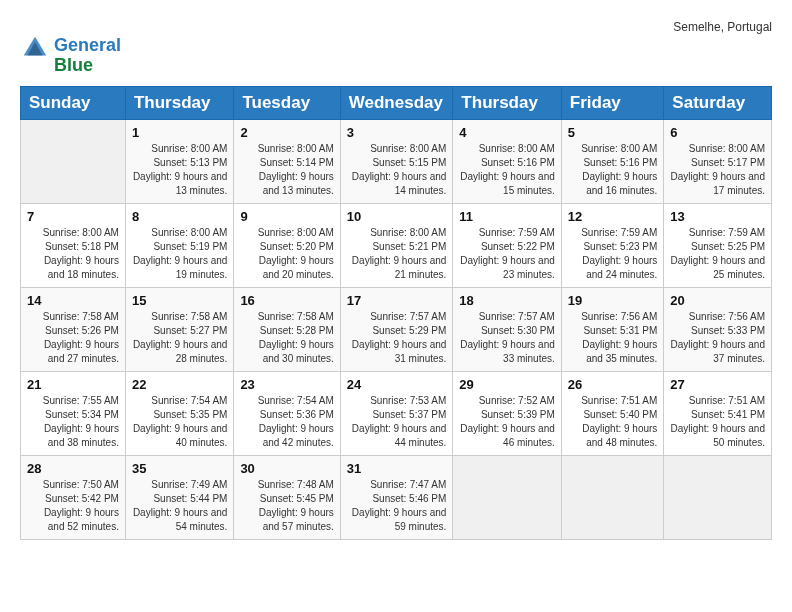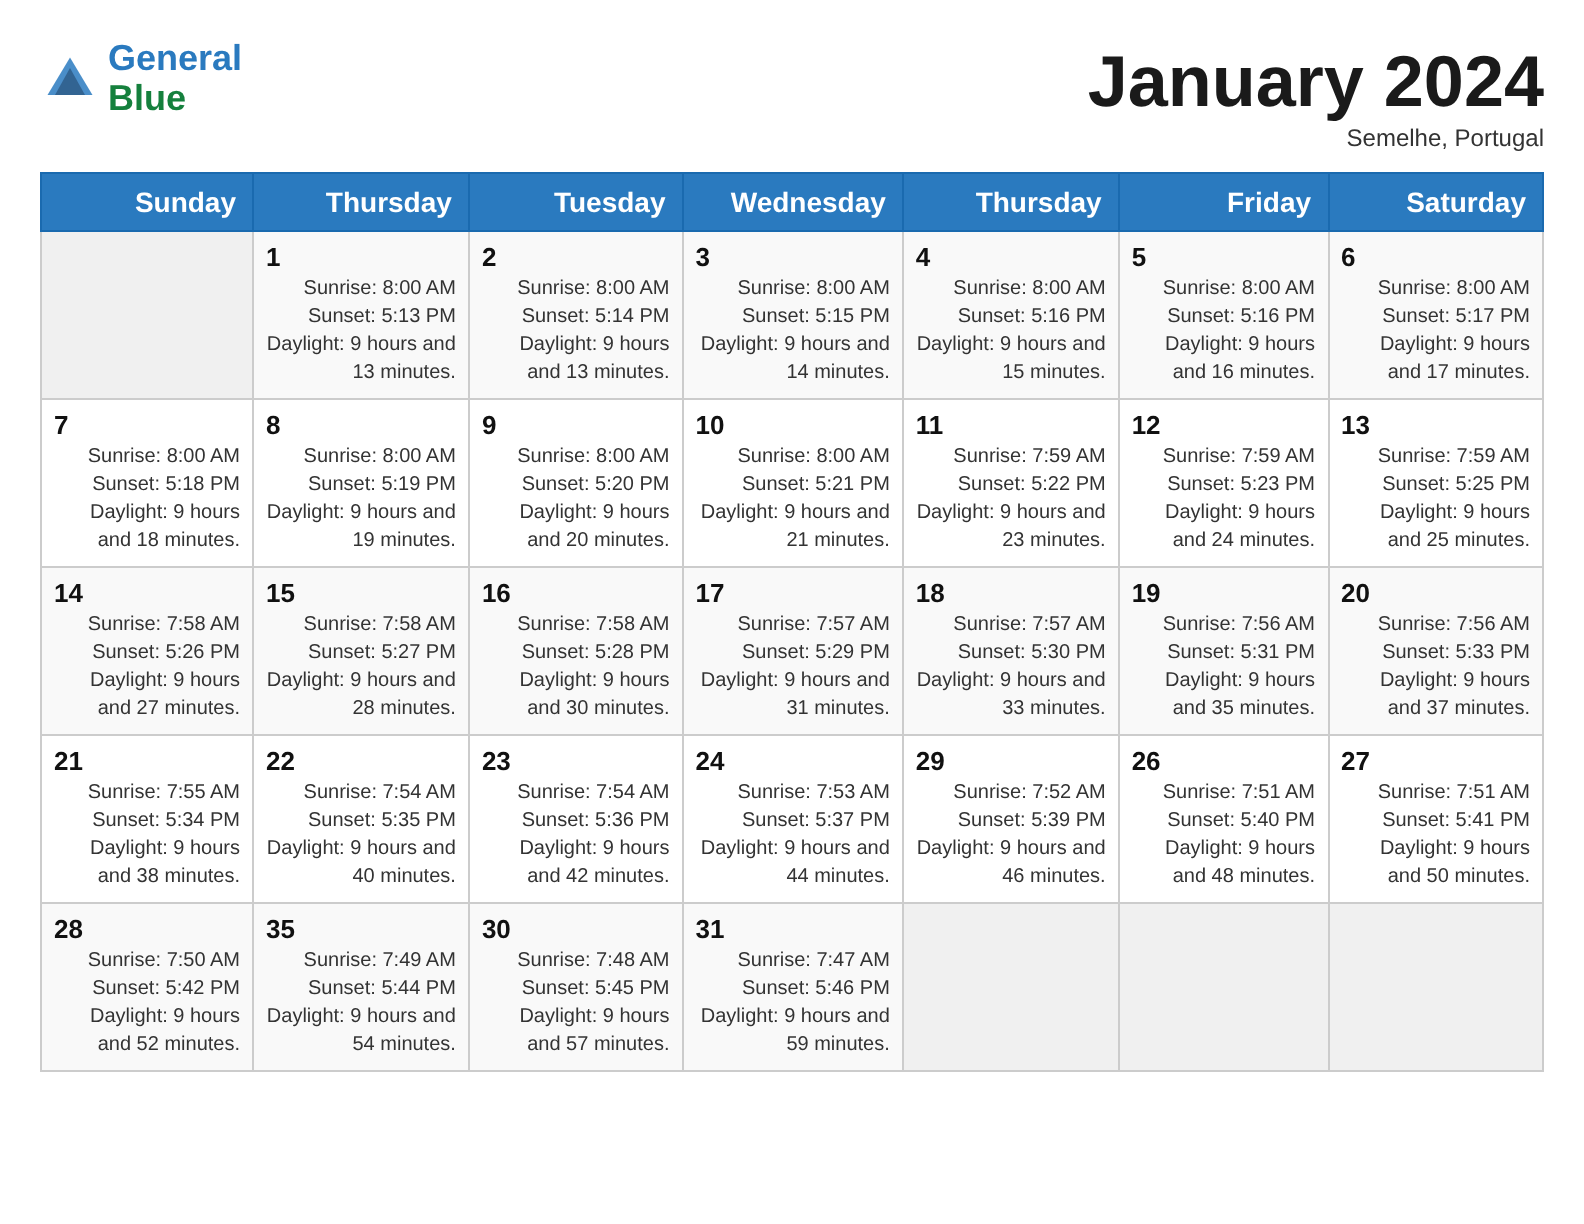--- a/index.html
+++ b/index.html
@@ -19,20 +19,21 @@
     .logo {
       display: flex;
       align-items: center;
       gap: 4px;
     }
     .logo-text {
       font-size: 18px;
       font-weight: bold;
       color: #1a3a5c;
       line-height: 1.1;
+      margin-top: 16px;
     }
     .logo-text span {
       color: #2a7abf;
     }
     .logo-icon {
       width: 30px;
       height: 30px;
     }
     .title-block {
       text-align: right;
@@ -47,23 +48,23 @@
       color: #333;
     }
     table {
       width: 100%;
       border-collapse: collapse;
       font-size: 11px;
     }
     thead tr th {
       background-color: #2a7abf;
       color: #fff;
-      font-size: 14px;
-      font-weight: bold;
-      text-align: right;
+      font-size: 17px;
+      font-weight: bold;
+      text-align: left;
       padding: 6px 8px;
       border: 1px solid #1a6aaf;
     }
     tbody tr td {
       vertical-align: top;
       border: 1px solid #ccc;
       padding: 5px 6px;
       width: 113px;
       min-height: 80px;
       background: #fff;
@@ -95,21 +96,20 @@
     <svg class="logo-icon" viewBox="0 0 40 40">
       <polygon points="20,5 35,30 5,30" fill="#2a7abf" opacity="0.85"></polygon>
       <polygon points="20,12 30,30 10,30" fill="#1a3a5c" opacity="0.5"></polygon>
     </svg>
     <div class="logo-text">
       <div><span>General</span></div>
       <div><span style="color:#15803d">Blue</span></div>
     </div>
   </div>
   <div class="title-block">
-    <div class="calendar-title">January 2024</div>
     <div class="calendar-subtitle">Semelhe, Portugal</div>
   </div>
 </div>
 
 <table>
   <thead>
     <tr id="header-row">
         <th>Sunday</th>
         <th>Thursday</th>
         <th>Tuesday</th>

